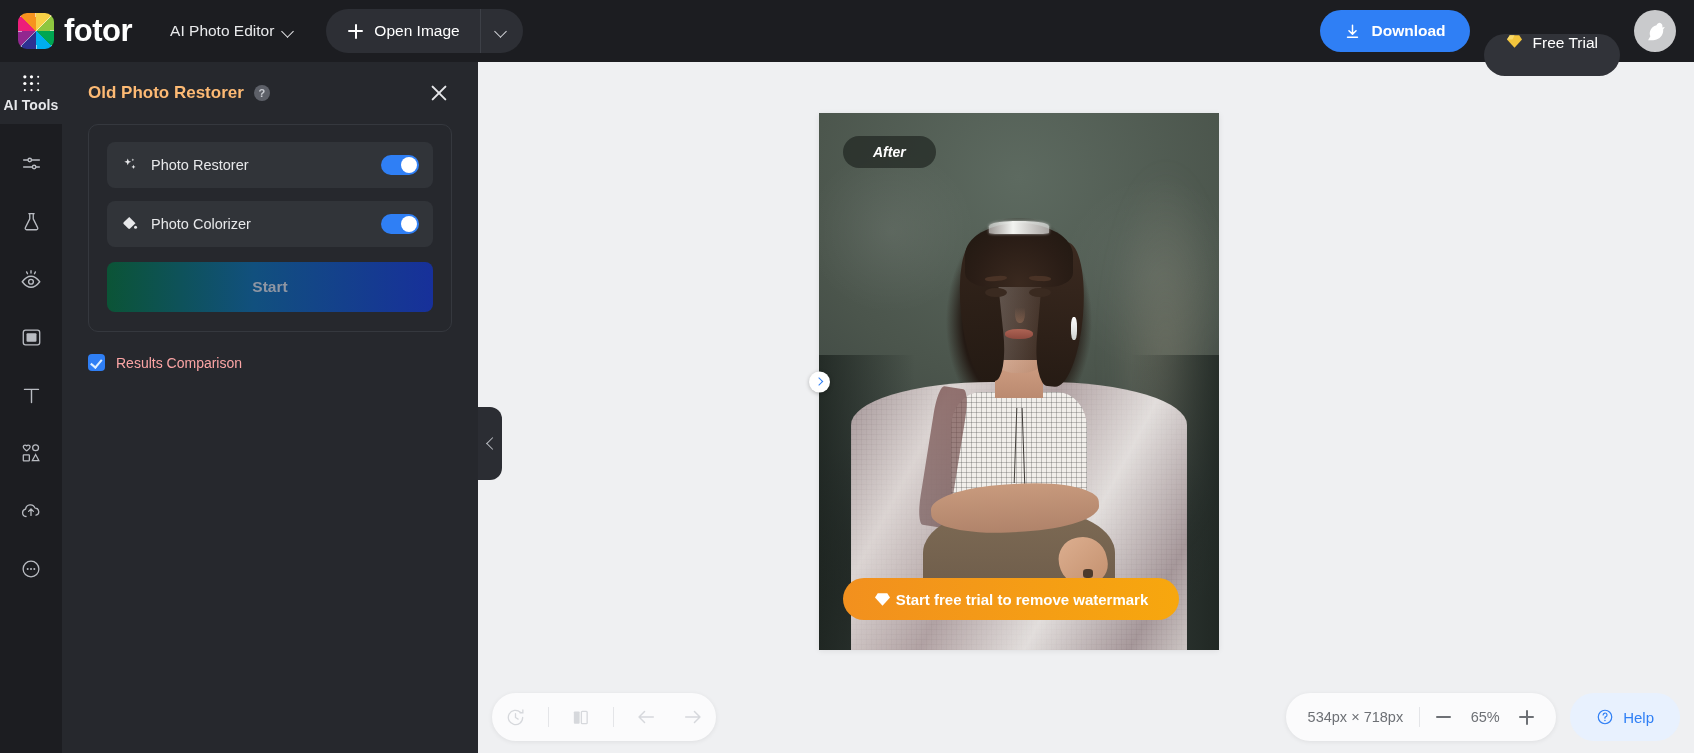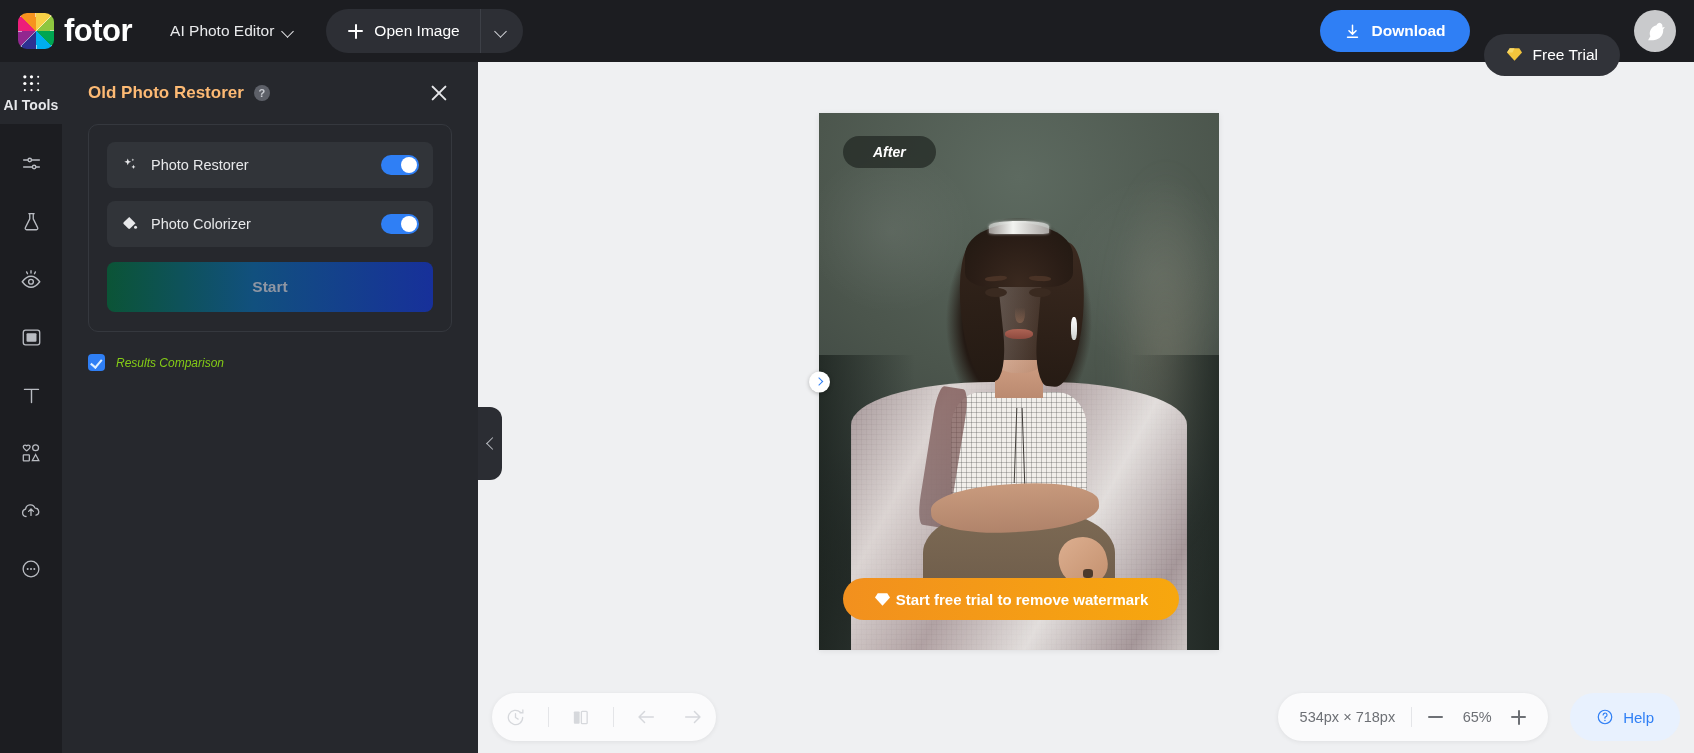--- a/index.html
+++ b/index.html
@@ -64,21 +64,21 @@
   .open-split {
     width: 43px; height: 100%; display:flex; align-items:center; justify-content:center;
     border-left: 1px solid #3d4047; color: #d6d8dc; cursor: pointer;
   }
   .top-right { margin-left: auto; display: flex; align-items: center; gap: 14px; margin-right: 18px; }
   .btn-download {
     display: flex; align-items:center; gap:10px; background:#2f7ff5; color:#ffffff;
     height: 42px; padding: 0 24px; border-radius: 21px; font-size: 15.5px; font-weight: 700; cursor:pointer;
   }
   .btn-freetrial {
-    display: flex; align-items:center; gap:10px; background:#313339; color:#fff;
+    display: flex; align-items:flex-start; gap:10px; background:#313339; color:#fff;
     height: 42px; padding: 0 22px; border-radius: 21px; font-size: 15.5px; font-weight: 500; cursor:pointer;margin-top:47px;
   }
   .avatar {
     width: 42px; height: 42px; border-radius: 50%; background:#c9cacc;
     display:flex; align-items:center; justify-content:center; cursor:pointer; overflow:hidden;
   }
 
   
   .body-row { flex: 1; display: flex; min-height: 0; position: relative; }
 
@@ -144,21 +144,21 @@
   }
 
   .cmp-row { display:flex; align-items:center; gap:11px; margin-top: 22px; }
   .cbox {
     width: 17px; height:17px; border-radius:4px; background:#2f7ff5; position:relative; cursor:pointer;
   }
   .cbox::after{
     content:""; position:absolute; left:4.5px; top:3px; width:5px; height:8.5px;
     border-right:2px solid #dff0ff; border-bottom:2px solid #dff0ff; transform:rotate(40deg);
   }
-  .cmp-label{ color:#84cc16; font-size:12px;font-style:italic; }
+  .cmp-label{ color:#fca5a5; font-size:14px; }
 
   .act-row { display:flex; gap: 14px; margin-top: 20px; }
   .btn-apply{
     width:170px; height:44px; border-radius:8px; background:#2f7ff5; color:#fff;
     display:flex; align-items:center; justify-content:center; font-size:15.5px; font-weight:600; cursor:pointer;
   }
   .btn-cancel{
     width:180px; height:44px; border-radius:8px; background:#35373d; color:#e4e5e8;
     display:flex; align-items:center; justify-content:center; font-size:15.5px; cursor:pointer;
   }
@@ -346,21 +346,21 @@
 
   
   .bot-left{
     position:absolute; left:14px; bottom:12px; height:48px; width:224px;
     background:#fbfbfc; border-radius:24px; display:flex; align-items:center;
     justify-content:space-around; box-shadow: 0 1px 5px rgba(0,0,0,.07);
   }
   .bot-left .sep{ width:1px; height:20px; background:#e4e5e8; }
   .ticon{ cursor:pointer; display:flex; align-items:center; justify-content:center; width:30px;}
   .bot-right{
-    position:absolute; right:14px; bottom:12px; display:flex; align-items:center; gap:22px;
+    position:absolute; right:14px; bottom:12px; display:flex; align-items:center; gap:14px;
   }
   .zoom-pill{
     height:48px; background:#fbfbfc; border-radius:24px; display:flex; align-items:center;
     padding: 0 22px; gap:16px; box-shadow: 0 1px 5px rgba(0,0,0,.07);
   }
   .dims{ color:#6d7075; font-size:14.5px; }
   .zsep{ width:1px; height:20px; background:#e4e5e8; }
   .minus{ width:15px;height:2px;background:#6d7075;border-radius:1px;cursor:pointer;}
   .zval{ color:#6d7075; font-size:14.5px; min-width:36px; text-align:center;}
   .zplus{ position:relative; width:15px;height:15px;cursor:pointer;}

